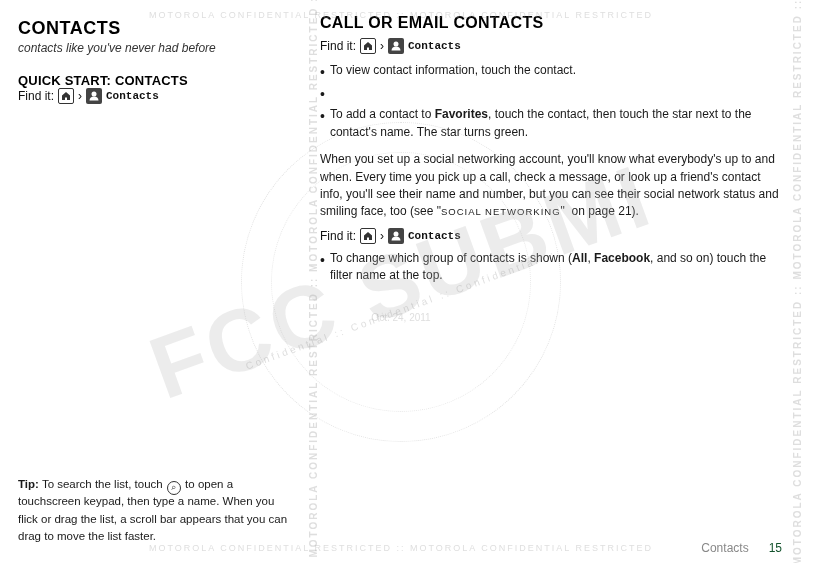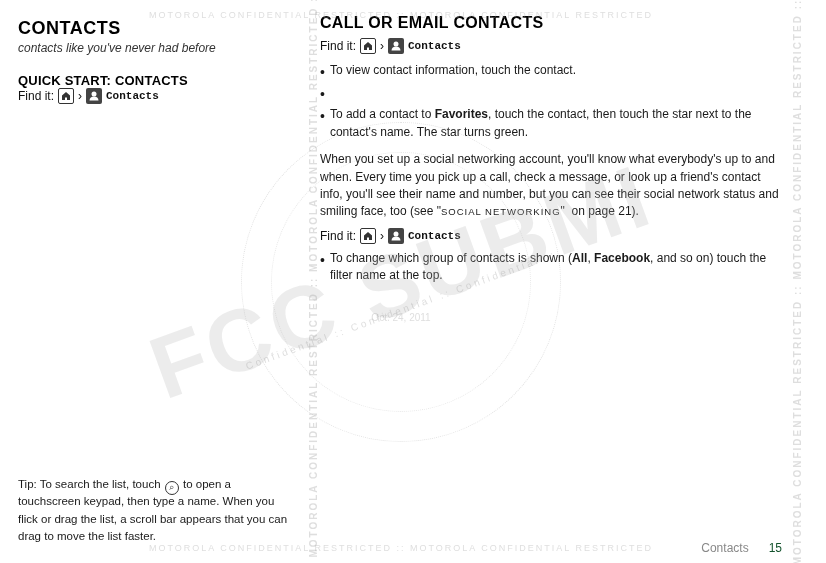--- a/index.html
+++ b/index.html
@@ -221,21 +221,21 @@
       width: 274px;
     }
 
     .tip-text {
       font-size: 11.5px;
       line-height: 1.5;
       color: #1a1a1a;
     }
 
     .tip-label {
-      font-weight: 400;
+      font-weight: 700;
     }
 
     
     .right-section-title {
       font-size: 16px;
       font-weight: 900;
       color: #000;
       margin-bottom: 6px;
       letter-spacing: 0.3px;
     }

